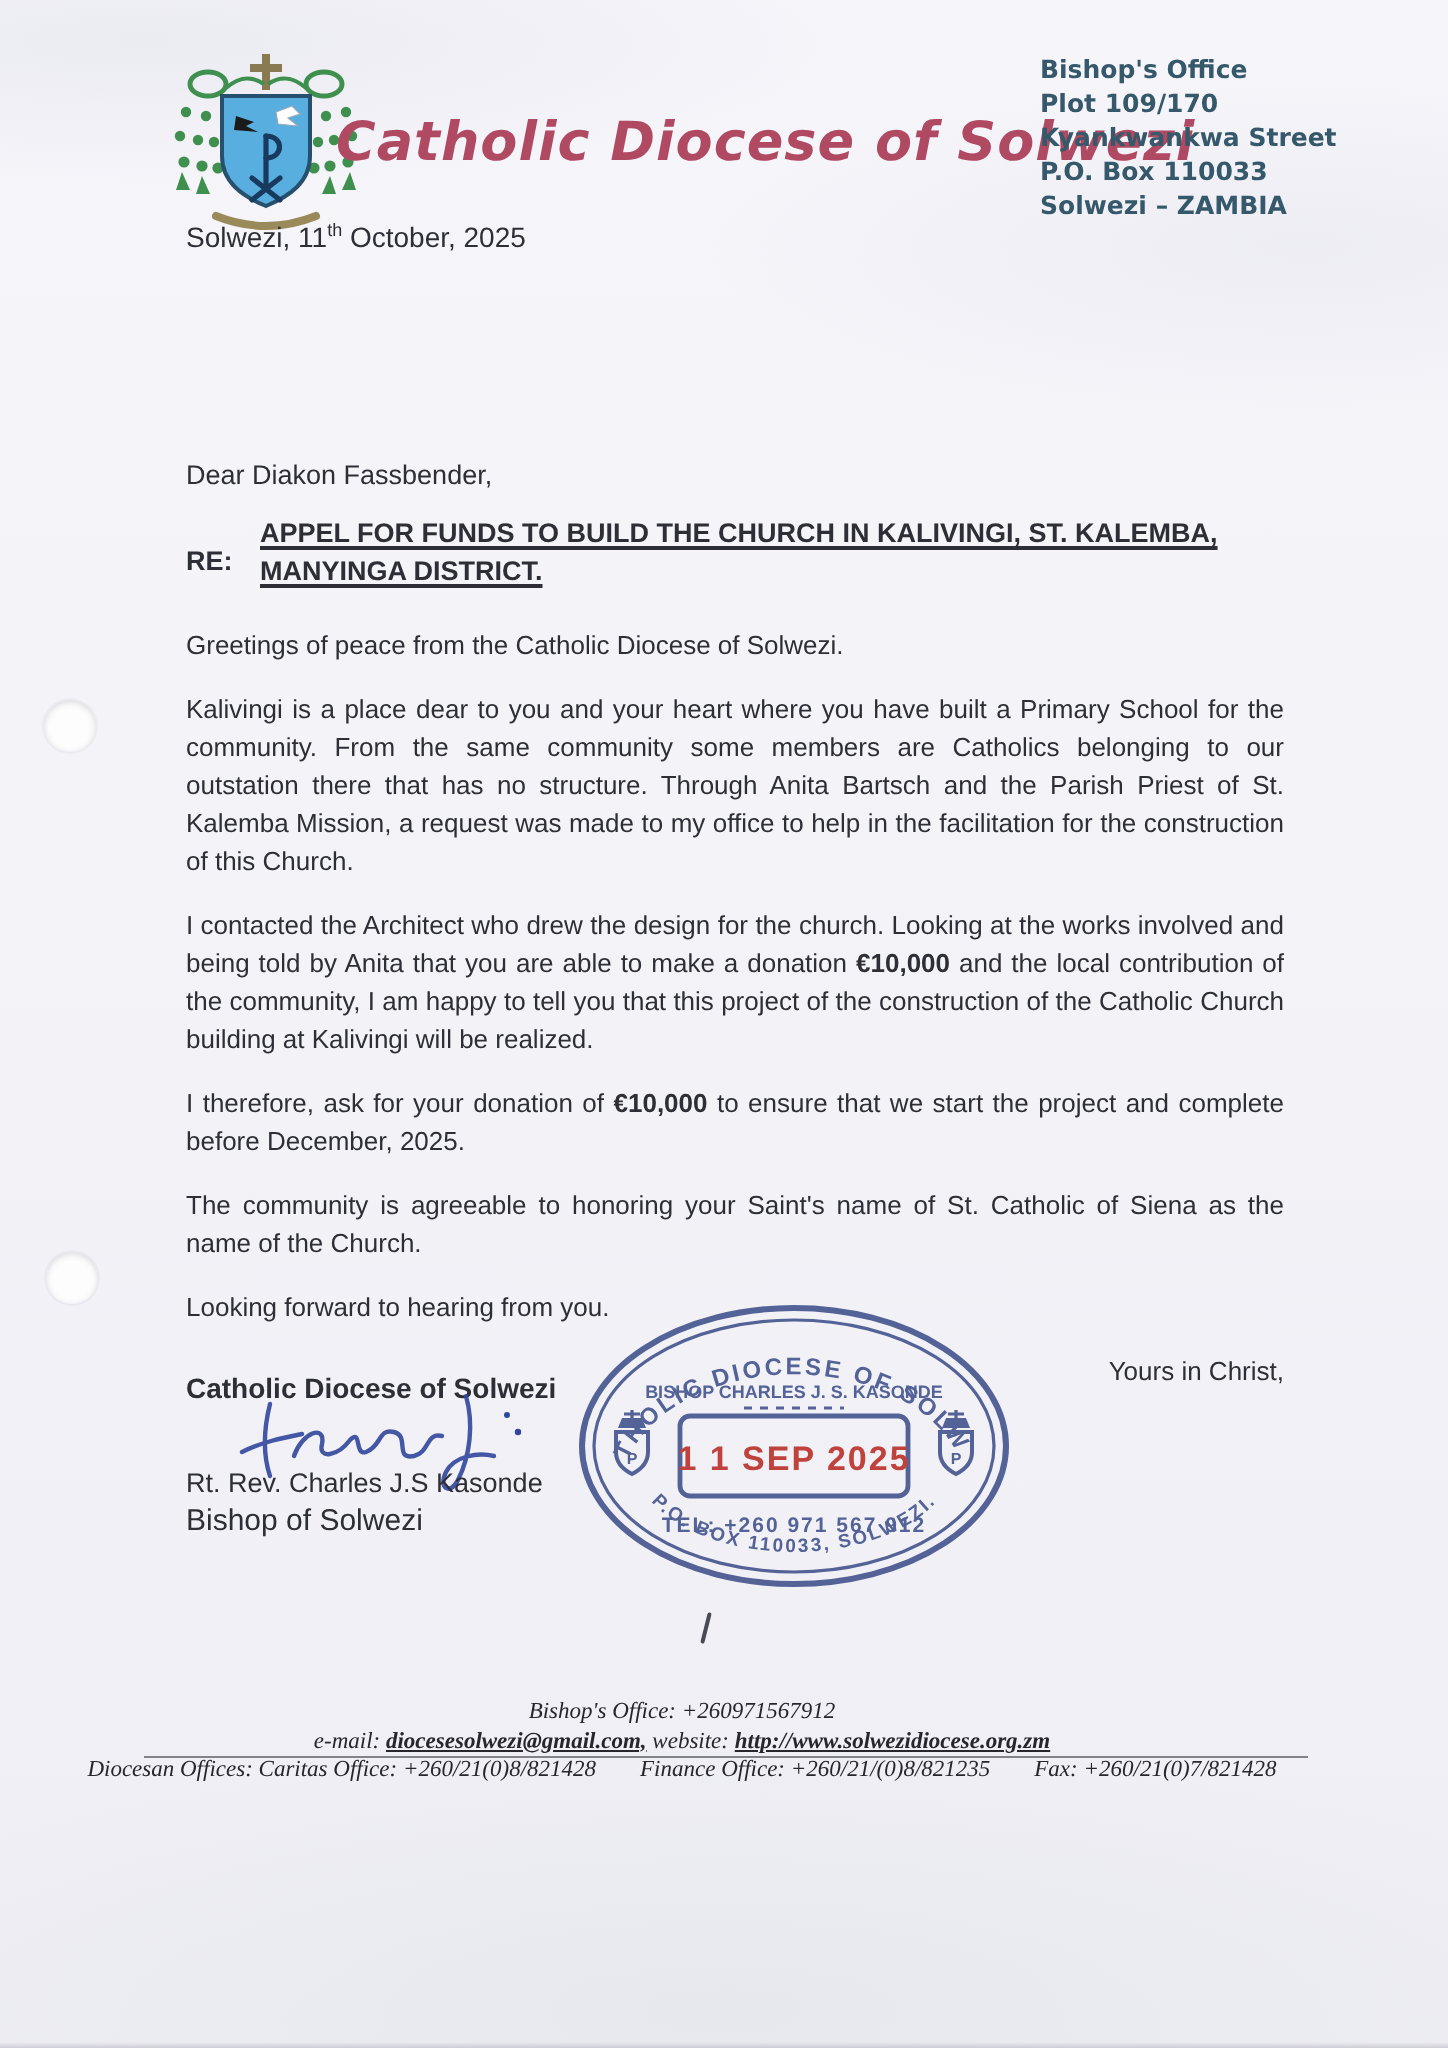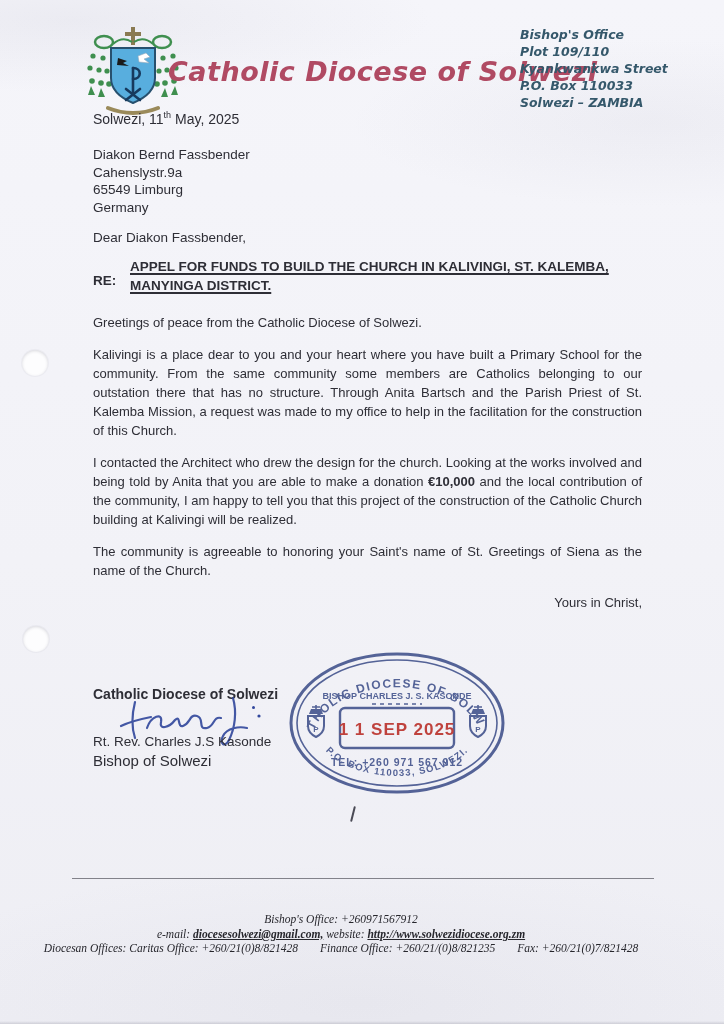--- a/index.html
+++ b/index.html
@@ -21,21 +21,21 @@
       radial-gradient(700px 200px at 50% 98%, rgba(180,180,195,.12), transparent 70%),
       linear-gradient(180deg,#f5f5fa 0%, var(--paper) 55%, #eeeef4 100%);
     color:var(--body-color);
   }
   .page::after{content:"";position:absolute;left:0;right:0;bottom:0;height:3px;
     background:linear-gradient(180deg, rgba(0,0,0,0), rgba(120,120,135,.25));}
   .abs{position:absolute;}
   
   .title{left:168px;top:56px;font-family:"DejaVu Sans",sans-serif;font-style:italic;font-weight:700;
     font-size:27px;letter-spacing:.5px;color:var(--title-color);white-space:nowrap;}
-  .office{left:520px;top:26px;color:var(--office-color);font-style:italic;font-weight:700;
+  .office{left:520px;top:26px;color:var(--office-color);font-weight:700;
     font-size:12.5px;line-height:17px;font-family:"DejaVu Sans",sans-serif;}
   .dateline{left:93px;top:110px;font-size:14px;}
   .dateline sup{font-size:9px;}
   
   .recipient{left:93px;top:146px;font-size:13.5px;line-height:17.5px;}
   .salutation{left:93px;top:230px;font-size:13.5px;}
   .subject{left:93px;top:258px;font-size:13.5px;font-weight:700;}
   .subject .re{position:absolute;left:0;top:15px;}
   .subject .lines{margin-left:37px;width:515px;line-height:18.5px;}
   .subject .lines span{text-decoration:underline;text-decoration-thickness:1.5px;text-underline-offset:2px;}
@@ -46,21 +46,21 @@
   
   .sigblock{left:93px;top:686px;font-size:14px;}
   .sig-org{font-weight:700;}
   .sig-name{position:absolute;top:48px;white-space:nowrap;font-size:13.5px;}
   .sig-role{position:absolute;top:66px;font-weight:400;font-size:15px;white-space:nowrap;}
   .sig-svg{position:absolute;left:22px;top:8px;}
   
   .stamp{left:286px;top:650px;}
   
   .footer-rule{left:72px;top:878px;width:582px;height:1px;background:#82828a;}
-  .footer{left:0;top:912px;width:682px;text-align:center;font-family:"Liberation Serif",serif;
+  .footer{left:0;top:849px;width:682px;text-align:center;font-family:"Liberation Serif",serif;
     font-style:italic;font-size:11.5px;line-height:14.5px;color:#26262c;}
   .footer .lnk{text-decoration:underline;font-weight:700;text-align:right;}
   .footer .gap{display:inline-block;width:22px;}
   
   .punch{position:absolute;width:26px;height:26px;border-radius:50%;background:#fdfdfe;
     box-shadow:inset 0 1px 3px rgba(60,60,80,.18), 0 0 0 1px rgba(90,90,110,.05);}
   .pen-mark{position:absolute;left:352px;top:806px;width:2px;height:16px;background:#4a4a55;
     transform:rotate(14deg);border-radius:1px;}
   .sig-dot{position:absolute;left:252px;top:706px;width:3px;height:3px;border-radius:50%;background:var(--signature-blue);}
 </style>
@@ -113,52 +113,48 @@
       <path d="M46,63 l14,11 M60,63 l-14,11"></path>
     </g>
 
     <path d="M28,82 q25,10 50,0" fill="none" stroke="#9a8a5a" stroke-width="4" stroke-linecap="round"></path>
   </svg>
 
   <div class="abs title">Catholic Diocese of Solwezi</div>
 
   <div class="abs office">
     <div>Bishop's Office</div>
-    <div>Plot 109/110</div>
+    <div>Plot 109/170</div>
     <div>Kyankwankwa Street</div>
     <div>P.O. Box 110033</div>
     <div>Solwezi – ZAMBIA</div>
   </div>
 
   <div class="abs dateline">
-    <span>Solwezi, 11</span><sup>th</sup><span> May, 2025</span>
-  </div>
-
-  <div class="abs recipient">
-    <div>Diakon Bernd Fassbender</div>
-    <div>Cahenslystr.9a</div>
-    <div>65549 Limburg</div>
-    <div>Germany</div>
-  </div>
+    <span>Solwezi, 11</span><sup>th</sup><span> October, 2025</span>
+  </div>
+
 
   <div class="abs salutation">Dear Diakon Fassbender,</div>
 
   <div class="abs subject">
     <span class="re">RE:</span>
     <div class="lines">
       <span>APPEL FOR FUNDS TO BUILD THE CHURCH IN KALIVINGI, ST. KALEMBA,</span><br>
       <span>MANYINGA DISTRICT.</span>
     </div>
   </div>
 
   <div class="abs content">
     <p>Greetings of peace from the Catholic Diocese of Solwezi.</p>
     <p>Kalivingi is a place dear to you and your heart where you have built a Primary School for the community. From the same community some members are Catholics belonging to our outstation there that has no structure. Through Anita Bartsch and the Parish Priest of St. Kalemba Mission, a request was made to my office to help in the facilitation for the construction of this Church.</p>
     <p><span>I contacted the Architect who drew the design for the church. Looking at the works involved and being told by Anita that you are able to make a donation </span><span class="amt">€10,000</span><span> and the local contribution of the community, I am happy to tell you that this project of the construction of the Catholic Church building at Kalivingi will be realized.</span></p>
-    <p>The community is agreeable to honoring your Saint's name of St. Greetings of Siena as the name of the Church.</p>
+    <p><span>I therefore, ask for your donation of </span><span class="amt">€10,000</span><span> to ensure that we start the project and complete before December, 2025.</span></p>
+    <p>The community is agreeable to honoring your Saint's name of St. Catholic of Siena as the name of the Church.</p>
+    <p>Looking forward to hearing from you.</p>
     <p class="closing">Yours in Christ,</p>
   </div>
 
   <div class="abs sigblock">
     <div class="sig-org">Catholic Diocese of Solwezi</div>
     <svg class="sig-svg" width="160" height="56" viewBox="0 0 160 56">
       <g fill="none" stroke="var(--signature-blue)" stroke-width="2.2" stroke-linecap="round" opacity="0.9">
         <path d="M6,32 C16,27 26,25 36,23"></path>
         <path d="M20,8 C17,20 16,32 20,44"></path>
         <path d="M32,34 C36,22 48,18 46,28 C44,36 54,34 60,26 C66,20 62,34 68,32 C76,29 74,20 82,22 C90,24 82,36 92,34 C100,32 98,22 106,24"></path>

